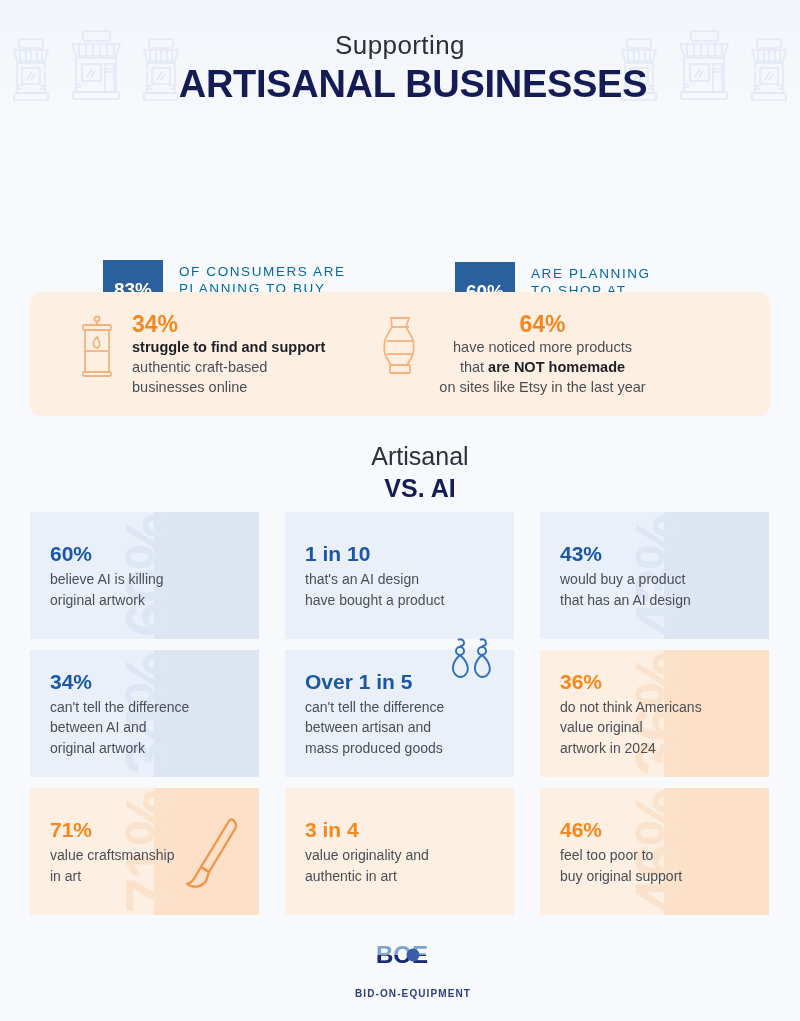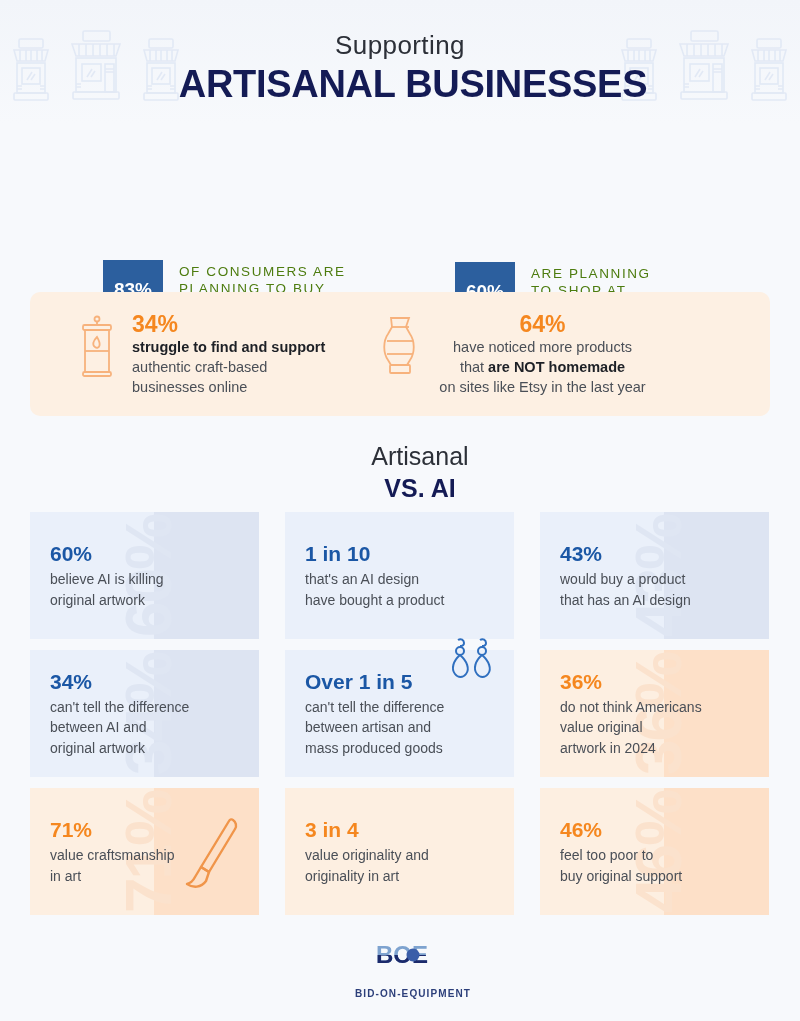--- a/index.html
+++ b/index.html
@@ -36,21 +36,21 @@
   
   .topstats { position:relative; height:160px; }
   .stat { position:absolute; display:flex; align-items:flex-start; }
   .stat-badge {
     width:60px; height:60px; background:#2c5f9e; color:#ffffff;
     display:flex; align-items:center; justify-content:center;
     font-size:19px; font-weight:700; flex:none;
   }
   .stat-text { margin-left:16px; padding-top:3px; }
   .stat-cap {
-    font-size:13.5px; color:#4d7c0f; letter-spacing:1.6px;
+    font-size:13.5px; color:#0369a1; letter-spacing:1.6px;
     line-height:17px; font-weight:400; text-transform:uppercase;
   }
   .stat-sub {
     font-size:13.5px; color:#1b57a5; font-weight:700; line-height:17px; margin-top:1px;
   }
 
   
   .band {
     position:absolute; left:30px; top:292px; width:740px; height:124px;
     background:#fdf0e3; border-radius:10px; display:flex; align-items:center;
@@ -406,21 +406,21 @@
       <div class="cell-desc">value craftsmanship</div>
       <div class="cell-desc">in art</div>
     </div>
   </div>
 
   <div class="cell c-orange flat">
     <div class="bg"></div>
     <div class="content">
       <div class="cell-num">3 in 4</div>
       <div class="cell-desc">value originality and</div>
-      <div class="cell-desc">originality in art</div>
+      <div class="cell-desc">authentic in art</div>
     </div>
   </div>
 
   <div class="cell c-orange">
     <div class="bg">
         <div class="half"></div>
       </div>
     <div class="wm">46%</div>
     <div class="content">
       <div class="cell-num">46%</div>

